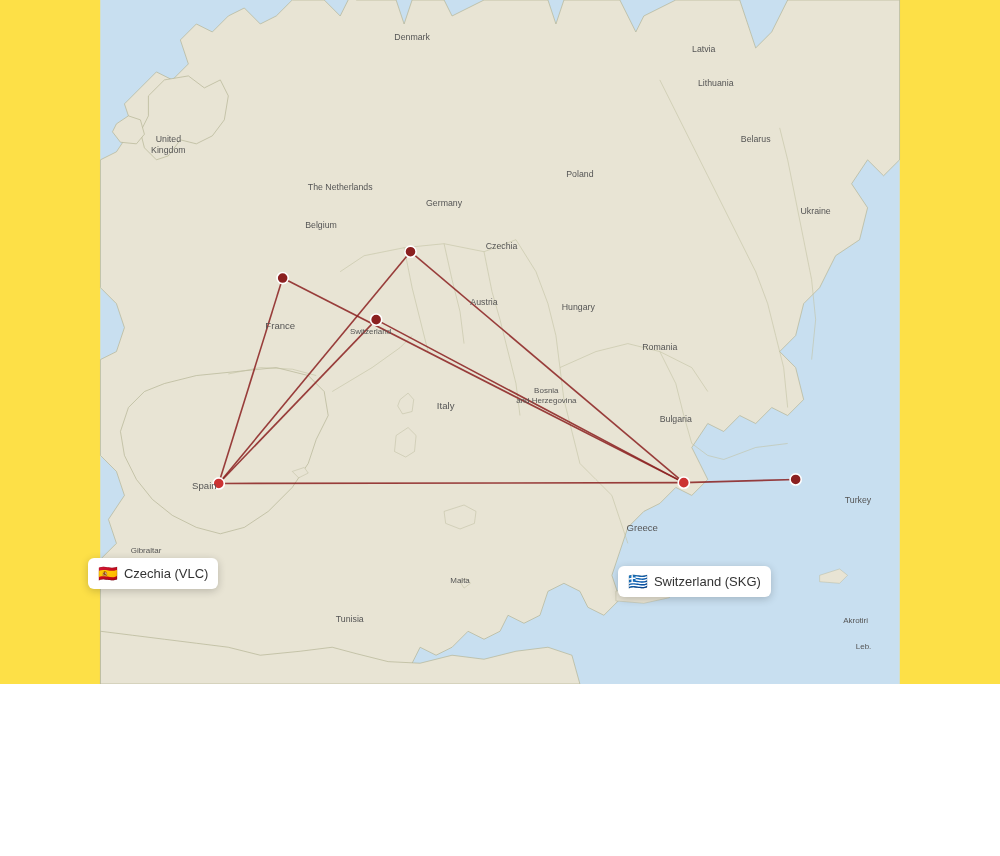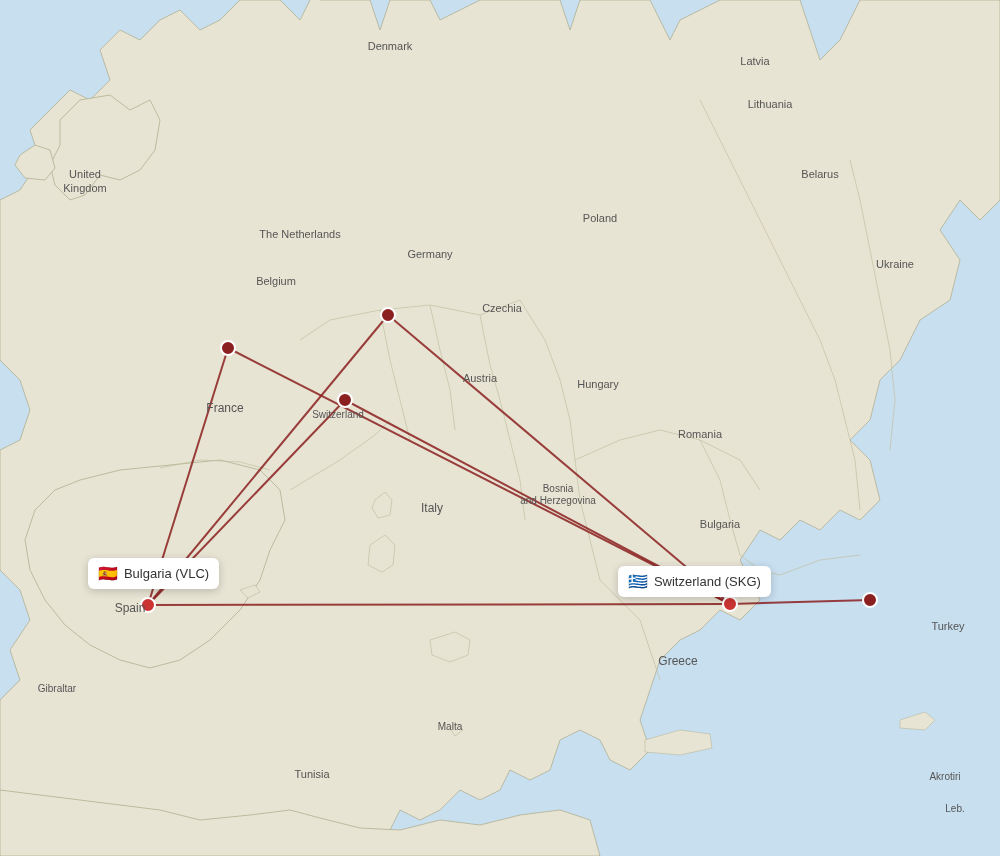--- a/index.html
+++ b/index.html
@@ -1,20 +1,20 @@
 <!DOCTYPE html>
 <html><head>
   <meta charset="utf-8">
   <style>
     * { margin: 0; padding: 0; box-sizing: border-box; }
     body { width: 1000px; height: 856px; overflow: hidden; font-family: Arial, sans-serif; }
     
     #map-container {
       width: 1000px;
-      height: 856px;
+      height: 684px;
       position: relative;
       background: #fde047;
     }
 
     .map-svg {
       width: 100%;
       height: 100%;
       position: absolute;
       top: 0;
       left: 0;
@@ -217,20 +217,20 @@
 
     <text x="945" y="780" font-family="Arial" font-size="10" fill="#555" text-anchor="middle">Akrotiri</text>
 
     <text x="948" y="630" font-family="Arial" font-size="11" fill="#555" text-anchor="middle">Turkey</text>
 
     <text x="955" y="812" font-family="Arial" font-size="10" fill="#555" text-anchor="middle">Leb.</text>
   </svg>
 
   <div id="label-valencia" class="airport-label">
     <span class="flag">🇪🇸</span>
-    <span>Bulgaria (VLC)</span>
+    <span>Czechia (VLC)</span>
   </div>
 
   <div id="label-thessaloniki" class="airport-label">
     <span class="flag">🇬🇷</span>
     <span>Switzerland (SKG)</span>
   </div>
 </div>
 
 </body></html>

